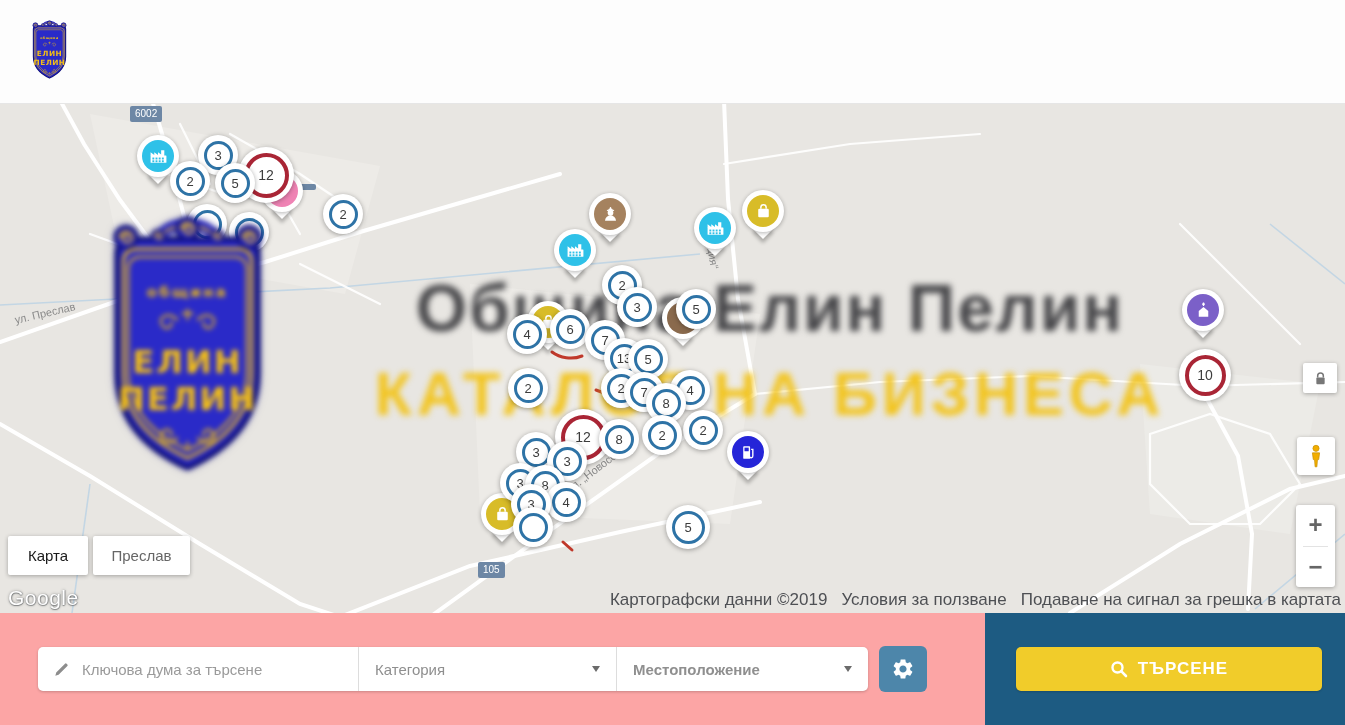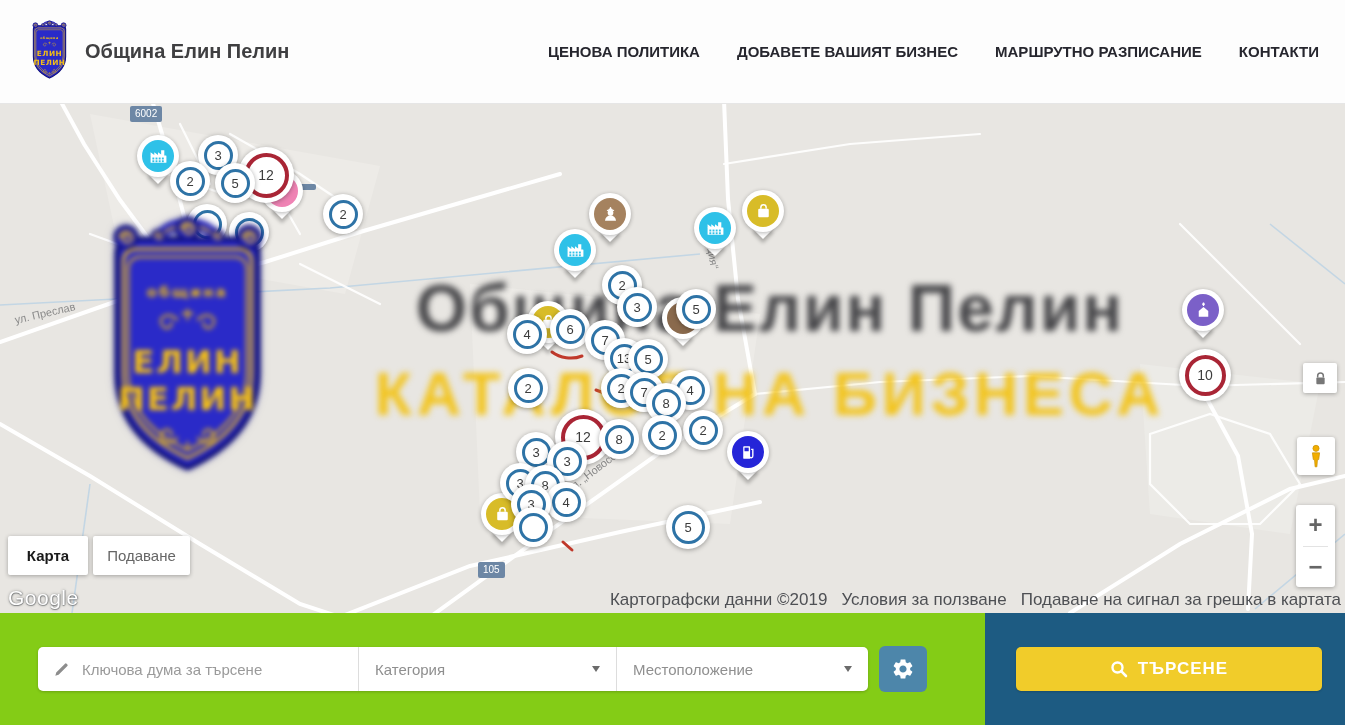--- a/index.html
+++ b/index.html
@@ -45,50 +45,50 @@
   .pin .tail{position:absolute;left:50%;top:31px;width:15px;height:15px;background:#fff;
     transform:translateX(-50%) rotate(45deg);box-shadow:3px 3px 4px rgba(0,0,0,.25);}
   .pin .head{position:absolute;left:0;top:0;width:42px;height:42px;background:#fff;border-radius:50%;
     box-shadow:0 1px 4px rgba(0,0,0,.3);}
   .pin .dot{position:absolute;left:5px;top:5px;width:32px;height:32px;border-radius:50%;
     background:var(--pin);display:flex;align-items:center;justify-content:center;}
   
   .maptype{position:absolute;left:8px;top:432px;display:flex;gap:5px;z-index:20;}
   .maptype button{height:39px;background:#fff;border:none;box-shadow:0 1px 4px rgba(0,0,0,.3);
     border-radius:2px;font-family:"Liberation Sans",sans-serif;font-size:15px;cursor:pointer;}
-  .mt-map{width:80px;font-weight:700;color:#1a1a1a;}
+  .mt-map{width:80px;font-weight:400;color:#1a1a1a;}
   .mt-sat{width:97px;color:#666;}
   .google-logo{position:absolute;left:8px;top:482px;z-index:20;font-size:21px;font-weight:500;
     color:#fff;letter-spacing:.5px;cursor:pointer;
     text-shadow:0 1px 1px rgba(60,64,67,.5),0 0 3px rgba(60,64,67,.45),1px 0 1px rgba(60,64,67,.35);}
   .attrib{position:absolute;right:4px;bottom:3px;z-index:20;display:flex;gap:14px;
     font-size:17px;color:#4e5054;}
   .attrib .lnk{cursor:pointer;}
   .ctrl{position:absolute;background:#fff;box-shadow:0 1px 4px rgba(0,0,0,.3);border-radius:2px;
     display:flex;align-items:center;justify-content:center;z-index:20;cursor:pointer;}
   .ctrl-lock{left:1303px;top:259px;width:34px;height:30px;}
   .ctrl-pegman{left:1297px;top:333px;width:38px;height:38px;border-radius:3px;}
   .zoomctrl{position:absolute;left:1296px;top:401px;width:39px;height:82px;background:#fff;
     border-radius:3px;box-shadow:0 1px 4px rgba(0,0,0,.3);z-index:20;display:flex;flex-direction:column;}
   .zoomctrl button{flex:1;border:none;background:none;font-size:24px;font-weight:700;color:#666;
     cursor:pointer;line-height:1;font-family:"Liberation Sans",sans-serif;}
   .zoomctrl .zdiv{height:1px;background:#e3e3e3;margin:0 7px;}
   
-  .searchbar{position:absolute;top:613px;left:0;width:1345px;height:112px;background:#84cc16;z-index:60;}
+  .searchbar{position:absolute;top:613px;left:0;width:1345px;height:112px;background:#fca5a5;z-index:60;}
   .searchbar-right{position:absolute;right:0;top:0;width:360px;height:112px;background:#1d5b82;}
   .fieldgroup{position:absolute;left:38px;top:34px;width:830px;height:44px;background:#fff;
     border-radius:5px;display:flex;align-items:stretch;box-shadow:0 1px 3px rgba(0,0,0,.2);}
   .kwfield{width:320px;display:flex;align-items:center;gap:10px;padding-left:15px;box-sizing:border-box;}
   .kwfield input{border:none;outline:none;flex:1;font-size:15px;color:#444;
     font-family:"Liberation Sans",sans-serif;background:transparent;}
   .kwfield input::placeholder{color:#9a9a9a;}
   .sel{display:flex;align-items:center;justify-content:space-between;padding:0 16px;
     border-left:1px solid #ddd;font-size:15px;color:#8f8f8f;cursor:pointer;box-sizing:border-box;}
   .sel-cat{width:258px;}
-  .sel-loc{width:252px;}
+  .sel-loc{width:252px;font-weight:bold;}
   .arrow{width:0;height:0;border-left:4.5px solid transparent;border-right:4.5px solid transparent;
     border-top:6px solid #6b6b6b;}
   .gearbtn{position:absolute;left:879px;top:33px;width:48px;height:46px;background:#4d86aa;border:none;
     border-radius:6px;display:flex;align-items:center;justify-content:center;cursor:pointer;}
   .searchbtn{position:absolute;left:1016px;top:34px;width:306px;height:44px;background:#f1cc2a;
     border:none;border-radius:5px;color:#fff;font-size:17px;font-weight:700;letter-spacing:1px;
     display:flex;align-items:center;justify-content:center;gap:10px;cursor:pointer;
     font-family:"Liberation Sans",sans-serif;box-shadow:0 1px 2px rgba(0,0,0,.18);}
 </style>
 </head>
@@ -136,28 +136,21 @@
   <text x="105" y="162" text-anchor="middle" font-size="33" font-weight="bold" letter-spacing="2" fill="#f3bf17" font-family="DejaVu Sans, sans-serif">ЕЛИН</text>
   <text x="105" y="200" text-anchor="middle" font-size="33" font-weight="bold" letter-spacing="2" fill="#f3bf17" font-family="DejaVu Sans, sans-serif">ПЕЛИН</text>
   <g stroke="#eebc13" stroke-width="2" fill="none">
     <path d="M95,228 c-8,10 -22,4 -16,-5 c4,-6 12,-2 9,4"></path>
     <path d="M115,228 c8,10 22,4 16,-5 c-4,-6 -12,-2 -9,4"></path>
     <path d="M105,232 v10"></path>
   </g>
         </svg>
       </div>
     <div>
-      <div class="brand-title">Община Елин Пелин</div>
     </div>
-  </div>
-  <div class="nav">
-    <div class="nav-item">ЦЕНОВА ПОЛИТИКА</div>
-    <div class="nav-item">ДОБАВЕТЕ ВАШИЯТ БИЗНЕС</div>
-    <div class="nav-item">МАРШРУТНО РАЗПИСАНИЕ</div>
-    <div class="nav-item">КОНТАКТИ</div>
   </div>
 </div>
 
 <div class="map">
   <svg class="roads" width="1345" height="509">
     <path d="M90,10 L380,62 L345,190 L120,150 Z" fill="#edebe7"></path>
     <path d="M470,180 L760,210 L730,420 L480,410 Z" fill="#edebe7"></path>
     <path d="M1140,260 L1320,280 L1290,430 L1150,410 Z" fill="#ecebe7"></path>
     <g stroke="#c3d6e4" stroke-width="1.6" fill="none">
       <path d="M0,201 L330,184 L700,150"></path>
@@ -555,21 +548,21 @@
   <text x="105" y="200" text-anchor="middle" font-size="33" font-weight="bold" letter-spacing="2" fill="#f3bf17" font-family="DejaVu Sans, sans-serif">ПЕЛИН</text>
   <g stroke="#eebc13" stroke-width="2" fill="none">
     <path d="M95,228 c-8,10 -22,4 -16,-5 c4,-6 12,-2 9,4"></path>
     <path d="M115,228 c8,10 22,4 16,-5 c-4,-6 -12,-2 -9,4"></path>
     <path d="M105,232 v10"></path>
   </g>
       </svg></div>
 
   <div class="maptype">
     <button class="mt-map">Карта</button>
-    <button class="mt-sat">Подаване</button>
+    <button class="mt-sat">Преслав</button>
   </div>
 
   <div class="google-logo">Google</div>
 
   <div class="attrib">
     <span>Картографски данни ©2019</span>
     <span class="lnk">Условия за ползване</span>
     <span class="lnk">Подаване на сигнал за грешка в картата</span>
   </div>
 

